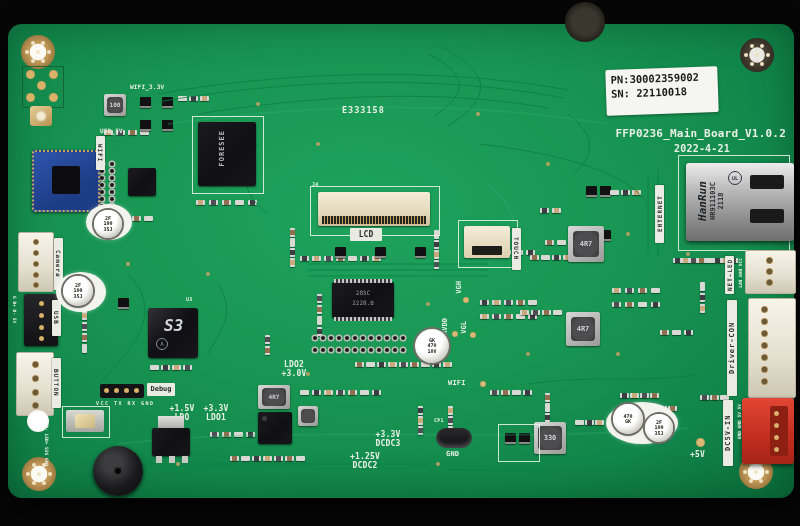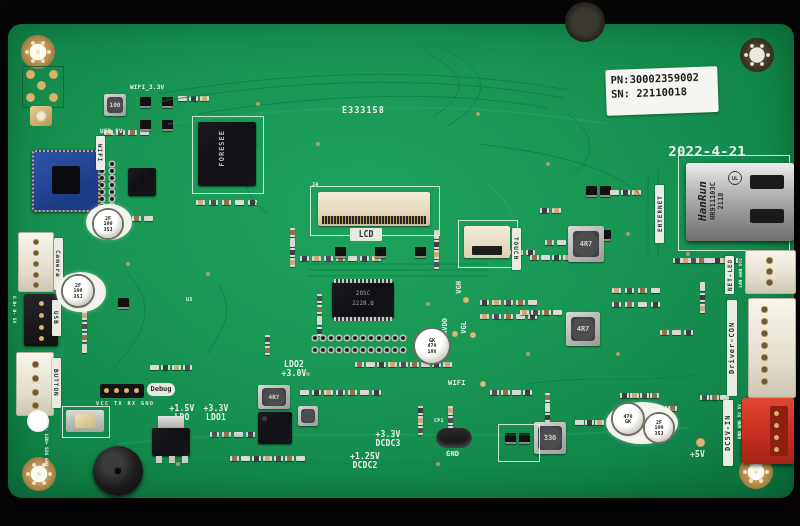--- a/index.html
+++ b/index.html
@@ -111,21 +111,22 @@
     <div class="mhole" style="left:14px;top:433px">
         <i></i>
       </div>
     <div class="screwhole" style="left:557px;top:-22px"></div>
 
     <div class="abs" style="left:598px;top:44px;width:112px;height:46px;background:#f5f5f1;border-radius:2px;
          transform:rotate(-2deg);box-shadow:0 1px 3px rgba(0,0,0,.4);padding:4px 5px;box-sizing:border-box;">
       <div style="font-size:10.5px;font-weight:700;color:#1c1c1c;">PN:30002359002</div>
       <div style="font-size:10.5px;font-weight:700;color:#1c1c1c;margin-top:2px;">SN: 22110018</div>
     </div>
-    <div class="silk" style="right:48px;top:119px;font-size:14px;">2022-4-21</div>
+    <div class="silk" style="right:8px;top:104px;font-size:11px;">FFP0236_Main_Board_V1.0.2</div>
+    <div class="silk" style="right:64px;top:119px;font-size:10px;">2022-4-21</div>
     <div class="silk" style="left:334px;top:82px;font-size:8.5px;letter-spacing:1px;">E333158</div>
 
     <div class="silkbox" style="left:14px;top:42px;width:40px;height:40px;border-color:rgba(20,90,50,.8)"></div>
     <div class="gold" style="left:18px;top:46px;width:9px;height:9px"></div>
     <div class="gold" style="left:41px;top:46px;width:9px;height:9px"></div>
     <div class="gold" style="left:29px;top:57px;width:9px;height:9px"></div>
     <div class="gold" style="left:18px;top:69px;width:9px;height:9px"></div>
     <div class="gold" style="left:41px;top:69px;width:9px;height:9px"></div>
     <div class="abs" style="left:22px;top:82px;width:22px;height:20px;background:linear-gradient(145deg,#e7cf96,#b89252);border-radius:3px;">
       <div class="abs" style="left:5px;top:4px;width:12px;height:12px;border-radius:50%;background:radial-gradient(circle,#f4ead0 0 40%,#a07c3e);"></div>
@@ -238,33 +239,38 @@
     <div class="vlab" style="left:44px;top:334px;height:46px;">BUTTON</div>
     <div class="vtext" style="left:36px;top:396px;font-size:4.5px;">LED- LED+ SIG GND</div>
     <div class="abs" style="left:19px;top:386px;width:22px;height:22px;border-radius:50%;background:radial-gradient(circle,#ffffff 0 55%,#d8d8d0);"></div>
 
     <div class="abs" style="left:92px;top:360px;width:44px;height:14px;background:#141416;border-radius:2px;">
       <div class="gold" style="left:4px;top:4px;width:5px;height:5px"></div>
       <div class="gold" style="left:14px;top:4px;width:5px;height:5px"></div>
       <div class="gold" style="left:24px;top:4px;width:5px;height:5px"></div>
       <div class="gold" style="left:34px;top:4px;width:5px;height:5px"></div>
     </div>
-    <div class="abs" style="left:139px;top:359px;width:28px;height:13px;background:#e9ebe2;color:#2c2e2c;font-size:7px;font-weight:700;text-align:center;line-height:13px;border-radius:6px;">Debug</div>
+    <div class="abs" style="left:139px;top:359px;width:28px;height:13px;background:#e9ebe2;color:#2c2e2c;font-size:7px;font-weight:700;text-align:center;line-height:13px;border-radius:1px;">Debug</div>
     <div class="silk" style="left:88px;top:377px;font-size:5px;letter-spacing:1.5px;">VCC TX RX GND</div>
 
     <div class="silkbox" style="left:54px;top:382px;width:46px;height:30px;"></div>
     <div class="abs" style="left:58px;top:386px;width:38px;height:22px;background:linear-gradient(180deg,#d8d8d4,#a6a6a0);border-radius:2px;">
       <div class="abs" style="left:9px;top:4px;width:20px;height:14px;background:linear-gradient(145deg,#efe2b8,#cdb87e);border-radius:2px;"></div>
     </div>
     <div class="abs" style="left:85px;top:422px;width:50px;height:50px;border-radius:50%;
          background:radial-gradient(circle at 40% 35%,#3d3d40 0 20%,#1a1a1d 55%,#0c0c0e 100%);box-shadow:0 2px 4px rgba(0,0,0,.7);">
       <div class="abs" style="left:22px;top:22px;width:6px;height:6px;border-radius:50%;background:#060606;box-shadow:0 0 0 2px #333;"></div>
     </div>
 
     <div class="silk" style="left:178px;top:273px;font-size:5px;">U3</div>
+    <div class="chip" style="left:140px;top:284px;width:50px;height:50px;border-radius:3px;">
+      <div class="abs" style="left:0;top:0;right:0;bottom:0;background:linear-gradient(135deg,rgba(255,255,255,.10),rgba(255,255,255,0) 45%);border-radius:3px;"></div>
+      <div class="abs" style="left:8px;top:30px;width:10px;height:10px;border:1px solid #8b9096;border-radius:50%;font-size:6px;color:#8b9096;text-align:center;line-height:10px;">A</div>
+      <div class="abs" style="left:16px;top:8px;width:30px;font-size:16px;font-weight:700;font-style:italic;color:#d3d7dc;">S3</div>
+    </div>
 
     <div class="chip" style="left:324px;top:258px;width:62px;height:36px;">
       <div class="abs" style="left:2px;top:-3px;right:2px;height:4px;background:repeating-linear-gradient(90deg,#c9c9c9 0 2px,#3a3a3a 2px 4px);"></div>
       <div class="abs" style="left:2px;bottom:-3px;right:2px;height:4px;background:repeating-linear-gradient(90deg,#c9c9c9 0 2px,#3a3a3a 2px 4px);"></div>
       <div class="abs" style="left:0;top:7px;width:100%;text-align:center;font-size:6px;color:#9a9a9a;">285C</div>
       <div class="abs" style="left:0;top:17px;width:100%;text-align:center;font-size:6px;color:#9a9a9a;">2228.B</div>
     </div>
 
     <div class="silk" style="left:156px;top:380px;width:36px;font-size:8px;text-align:center;">+1.5V
 LDO</div>

